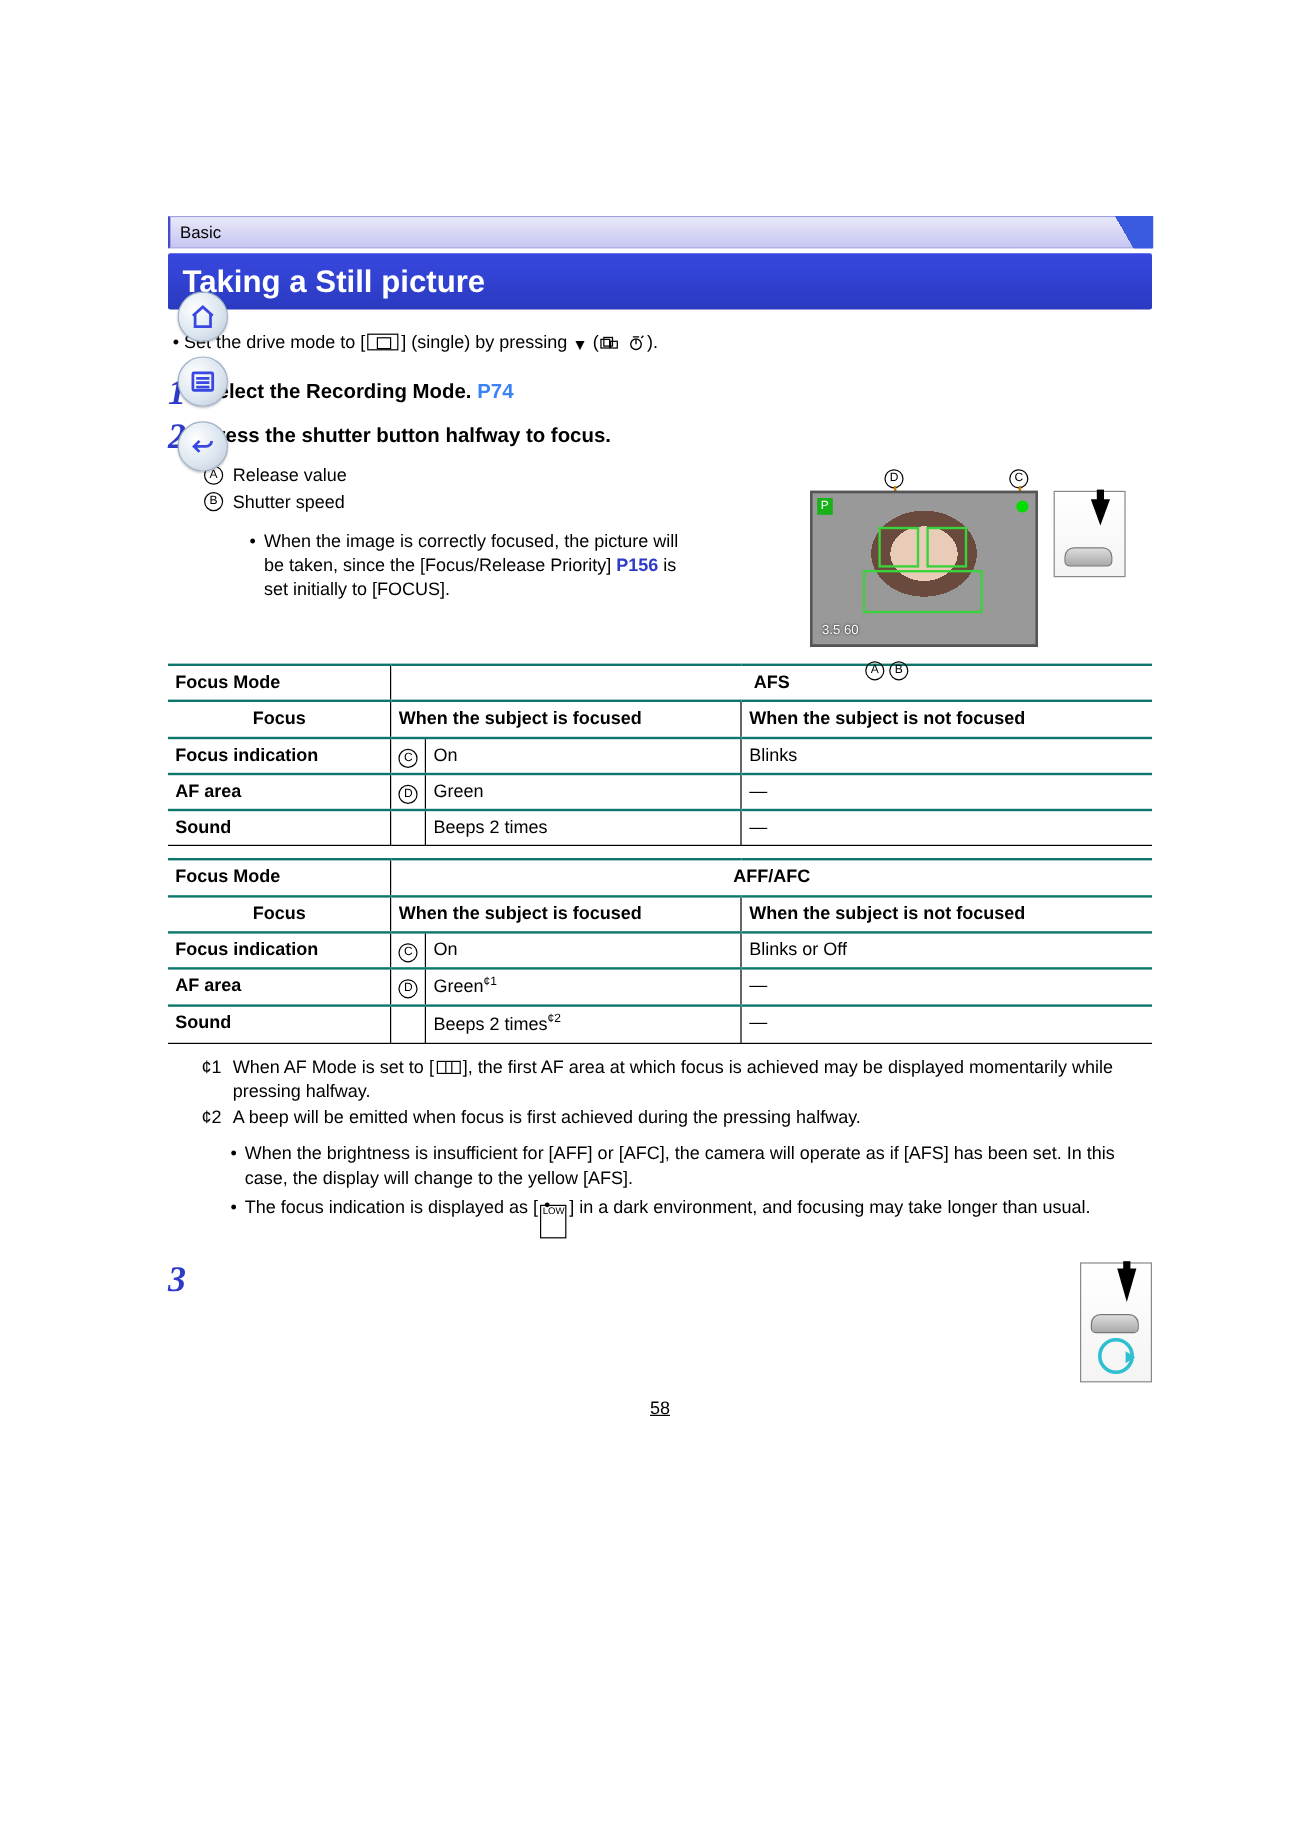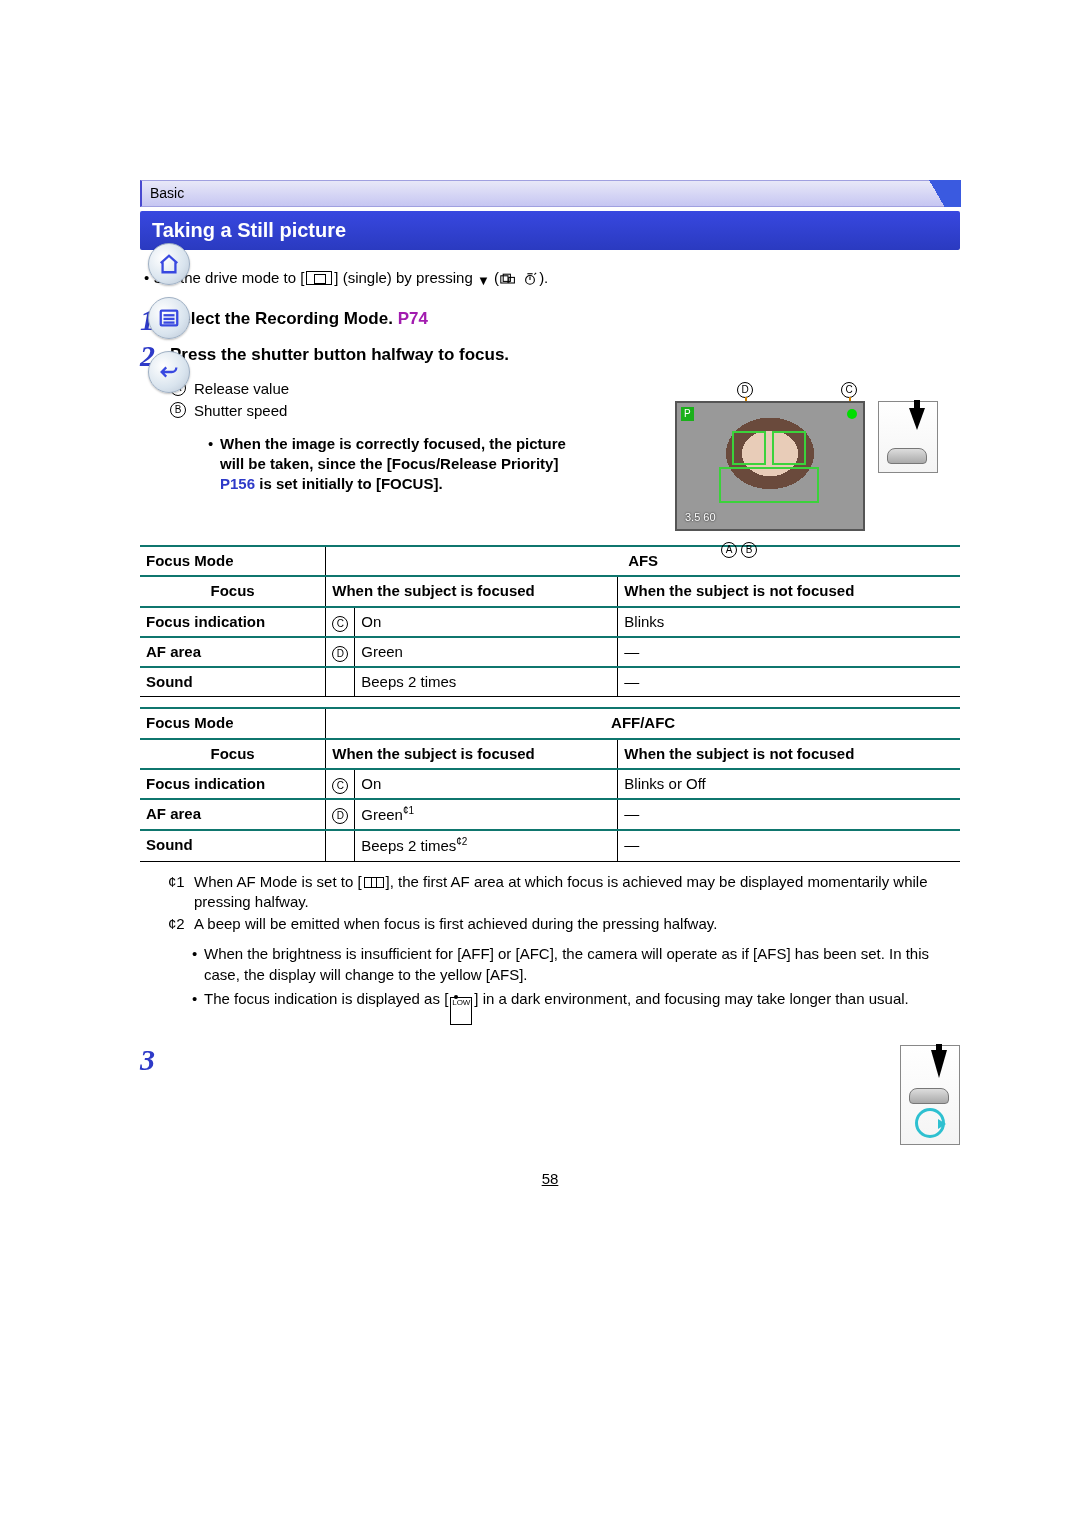--- a/index.html
+++ b/index.html
@@ -27,21 +27,21 @@
     content: "";
     position: absolute;
     right: -1px; top: -1px; bottom: -1px;
     width: 50px;
     background: linear-gradient(60deg, transparent 0 30px, #3a5ae0 30px 100%);
     border-right: 1px solid #3a5ae0;
   }
   .page-title {
     background: linear-gradient(#3848e0,#2a3ac0);
     color: #fff;
-    font-size: 20px;
+    font-size: 26px;
     font-weight: bold;
     padding: 6px 12px;
     border-radius: 2px;
     margin-bottom: 18px;
   }
   .sidebar {
     position: absolute;
     left: 148px; top: 243px;
     width: 50px;
     display: flex; flex-direction: column; gap: 12px;
@@ -63,32 +63,32 @@
     font-family: "Times New Roman", serif;
     font-style: italic;
     font-weight: bold;
     font-size: 30px;
     color: #2e3ac8;
     width: 30px;
     flex: none;
     line-height: 1;
   }
   .step-title { font-weight: bold; font-size: 17px; padding-top:3px; }
-  .step-title .ref { color:#a21caf; }
+  .step-title .ref { color:#3b82f6; }
   .substeps { margin: 8px 0 12px 30px; font-size:15px; }
   .substeps .row { display:flex; align-items:flex-start; margin-bottom:2px; }
   .circlet {
     display:inline-block; width:16px; height:16px; border:1.2px solid #000;
     border-radius:50%; font-size:10px; line-height:14px; text-align:center;
     margin-right:8px; flex:none; margin-top:1px;
   }
   .note-list { margin: 10px 0 0 30px; font-size:15px; max-width:400px;}
   .note-list li { list-style:none; margin:0 0 4px; padding-left:10px; position:relative;}
   .note-list li::before { content:"•"; position:absolute; left:-2px; }
-  .note-list li strong { font-weight:bold; }
+  .note-list li strong { font-weight:normal; }
   .screenshot-box {
     float: right; width: 285px; margin: 0 0 8px 12px;
     position: relative; font-size: 11px;
   }
   .camera-lcd {
     width: 190px; height: 130px; background:#222;
     border:2px solid #555; position:relative; display:inline-block;
     vertical-align:top; margin-top:22px;
   }
   .camera-lcd .face-area{
@@ -142,21 +142,21 @@
     border-left:8px solid transparent;border-right:8px solid transparent;border-top:28px solid #000;}
   .press-icon2 .arrow::before{content:"";position:absolute;left:-3px;top:-34px;width:6px;height:8px;background:#000;}
   .press-icon2 .circle-arrow{
     position:absolute; left:14px; bottom:6px; width:30px;height:30px;
     border:3px solid #2ec0d0; border-radius:50%;
   }
   .press-icon2 .circle-arrow::after{
     content:""; position:absolute; right:-4px; top:8px;
     border-left:8px solid #2ec0d0; border-top:5px solid transparent; border-bottom:5px solid transparent;
   }
-  .page-num{ text-align:center; font-size:15px; margin-top:24px; text-decoration:underline;}
+  .page-num{ text-align:center; font-size:15px; margin-top:12px; text-decoration:underline;}
 
   .low-icon{ display:inline-block; width:22px;height:28px; border:1px solid #000; font-size:8px;
     line-height:10px; text-align:center; vertical-align:-1px; position:relative; margin:0 2px;}
   .low-icon::before{content:""; position:absolute; left:3px; top:-3px; width:4px;height:4px;
     background:#000; border-radius:50%;}
   .single-box{ display:inline-block; width:26px; height:14px; border:1px solid #000;
     vertical-align:-2px; margin:0 2px; position:relative;}
   .single-box::after{content:""; position:absolute; left:7px; top:2px; width:10px;height:8px; border:1px solid #000;}
   .v-down{ display:inline-block; vertical-align:-2px;}
   .v-down::after{content:"▼"; font-size:13px;}

